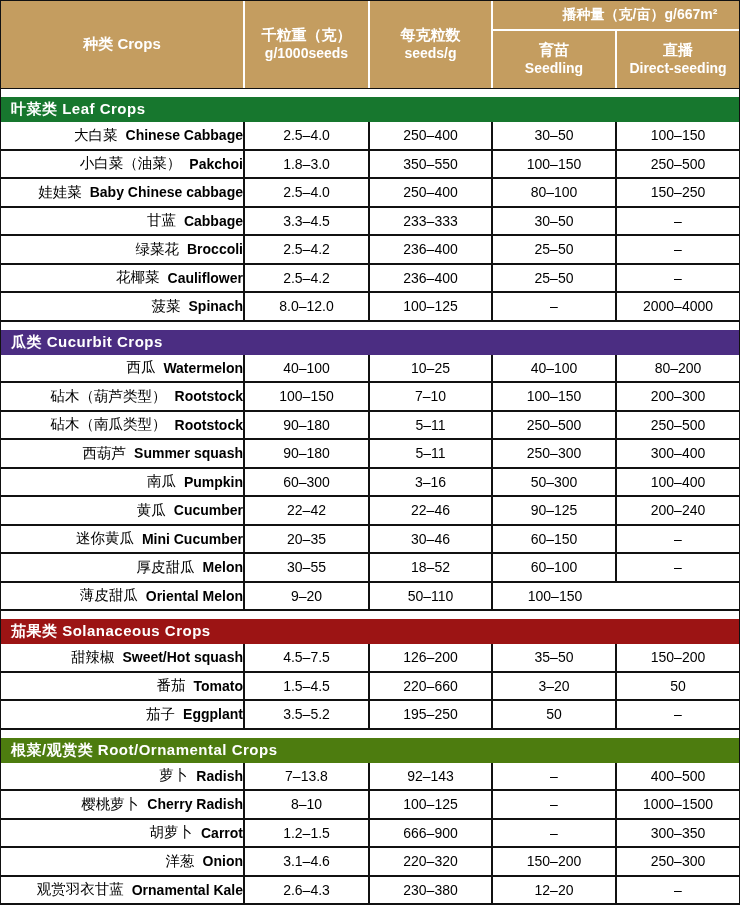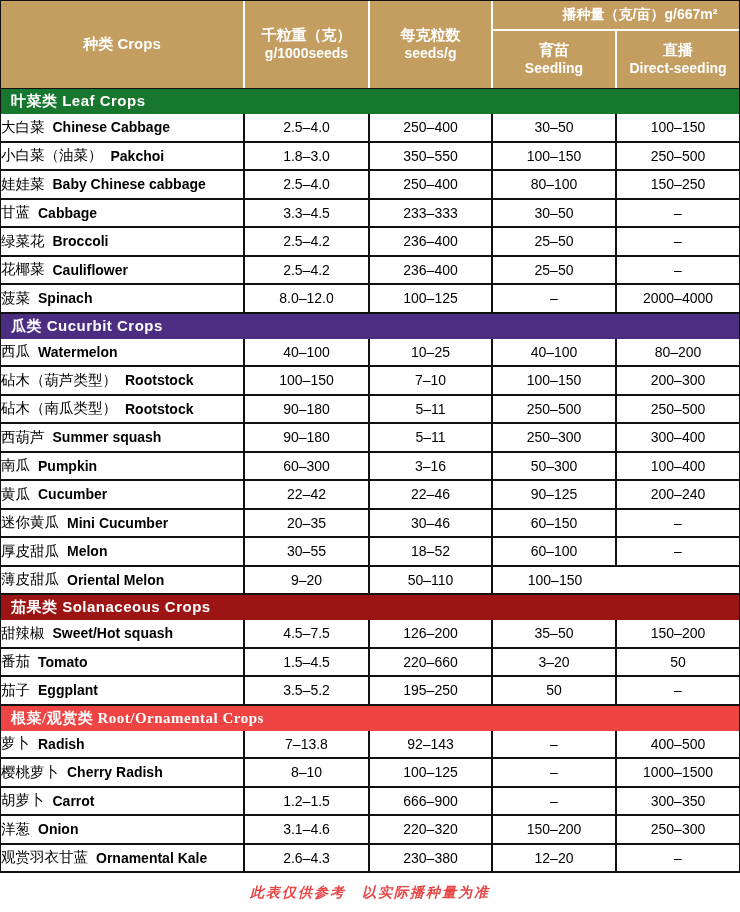--- a/index.html
+++ b/index.html
@@ -23,33 +23,33 @@
   .th-weight  { grid-column:2; grid-row:1/3; border-right:2px solid #fff; font-size:14px; }
   .th-seedsg  { grid-column:3; grid-row:1/3; border-right:2px solid #fff; font-size:14px; }
   .th-sowing  { grid-column:4/6; grid-row:1; border-bottom:2px solid #fff; font-size:14px;padding-left:48px; }
   .th-seedling{ grid-column:4; grid-row:2; border-right:2px solid #fff; font-size:14px; }
   .th-direct  { grid-column:5; grid-row:2; font-size:14px; }
   .th .cnline { font-size:15px; }
 
   
   .section-header {
     height:25px; color:#ffffff; font-weight:bold; font-size:15px;
-    display:flex; align-items:center; padding-left:10px; letter-spacing:0.5px;
+    display:flex; align-items:center; padding-left:10px; letter-spacing:0.5px;margin-top:8px;
   }
 
   
   .row {
     display:grid;
     grid-template-columns:244px 125px 123px 124px 122px;
     height:28.5px; background:#ffffff; color:#000;
     border-bottom:2px solid #111; font-size:14px;
   }
   .td { display:flex; align-items:center; justify-content:center; border-right:2px solid #111; }
   .td:last-child { border-right:none; }
-  .td-name { justify-content:flex-start; }
+  .td-name { justify-content:flex-end; }
   .td-name .cn { font-size:14.5px; }
   .td-name .en { margin-left:8px;font-weight:bold; }
 
   
   .footer {
     height:39px; display:flex; align-items:center; justify-content:center;
     font-family:"DejaVu Serif", serif; font-style:italic; font-weight:bold;
     font-size:14px; letter-spacing:2px;
   }
 </style>
@@ -266,21 +266,21 @@
         <div class="row">
           <div class="td td-name">
             <span class="cn">茄子</span>
             <span class="en">Eggplant</span>
           </div>
           <div class="td">3.5–5.2</div>
           <div class="td">195–250</div>
           <div class="td">50</div>
           <div class="td">–</div>
         </div>
-        <div class="section-header" style="background: #ef4444; font-family: Liberation Serif, serif;">根菜/观赏类  Root/Ornamental Crops</div>
+        <div class="section-header" style="background: #4d7c0f;">根菜/观赏类  Root/Ornamental Crops</div>
         <div class="row">
           <div class="td td-name">
             <span class="cn">萝卜</span>
             <span class="en">Radish</span>
           </div>
           <div class="td">7–13.8</div>
           <div class="td">92–143</div>
           <div class="td">–</div>
           <div class="td">400–500</div>
         </div>

